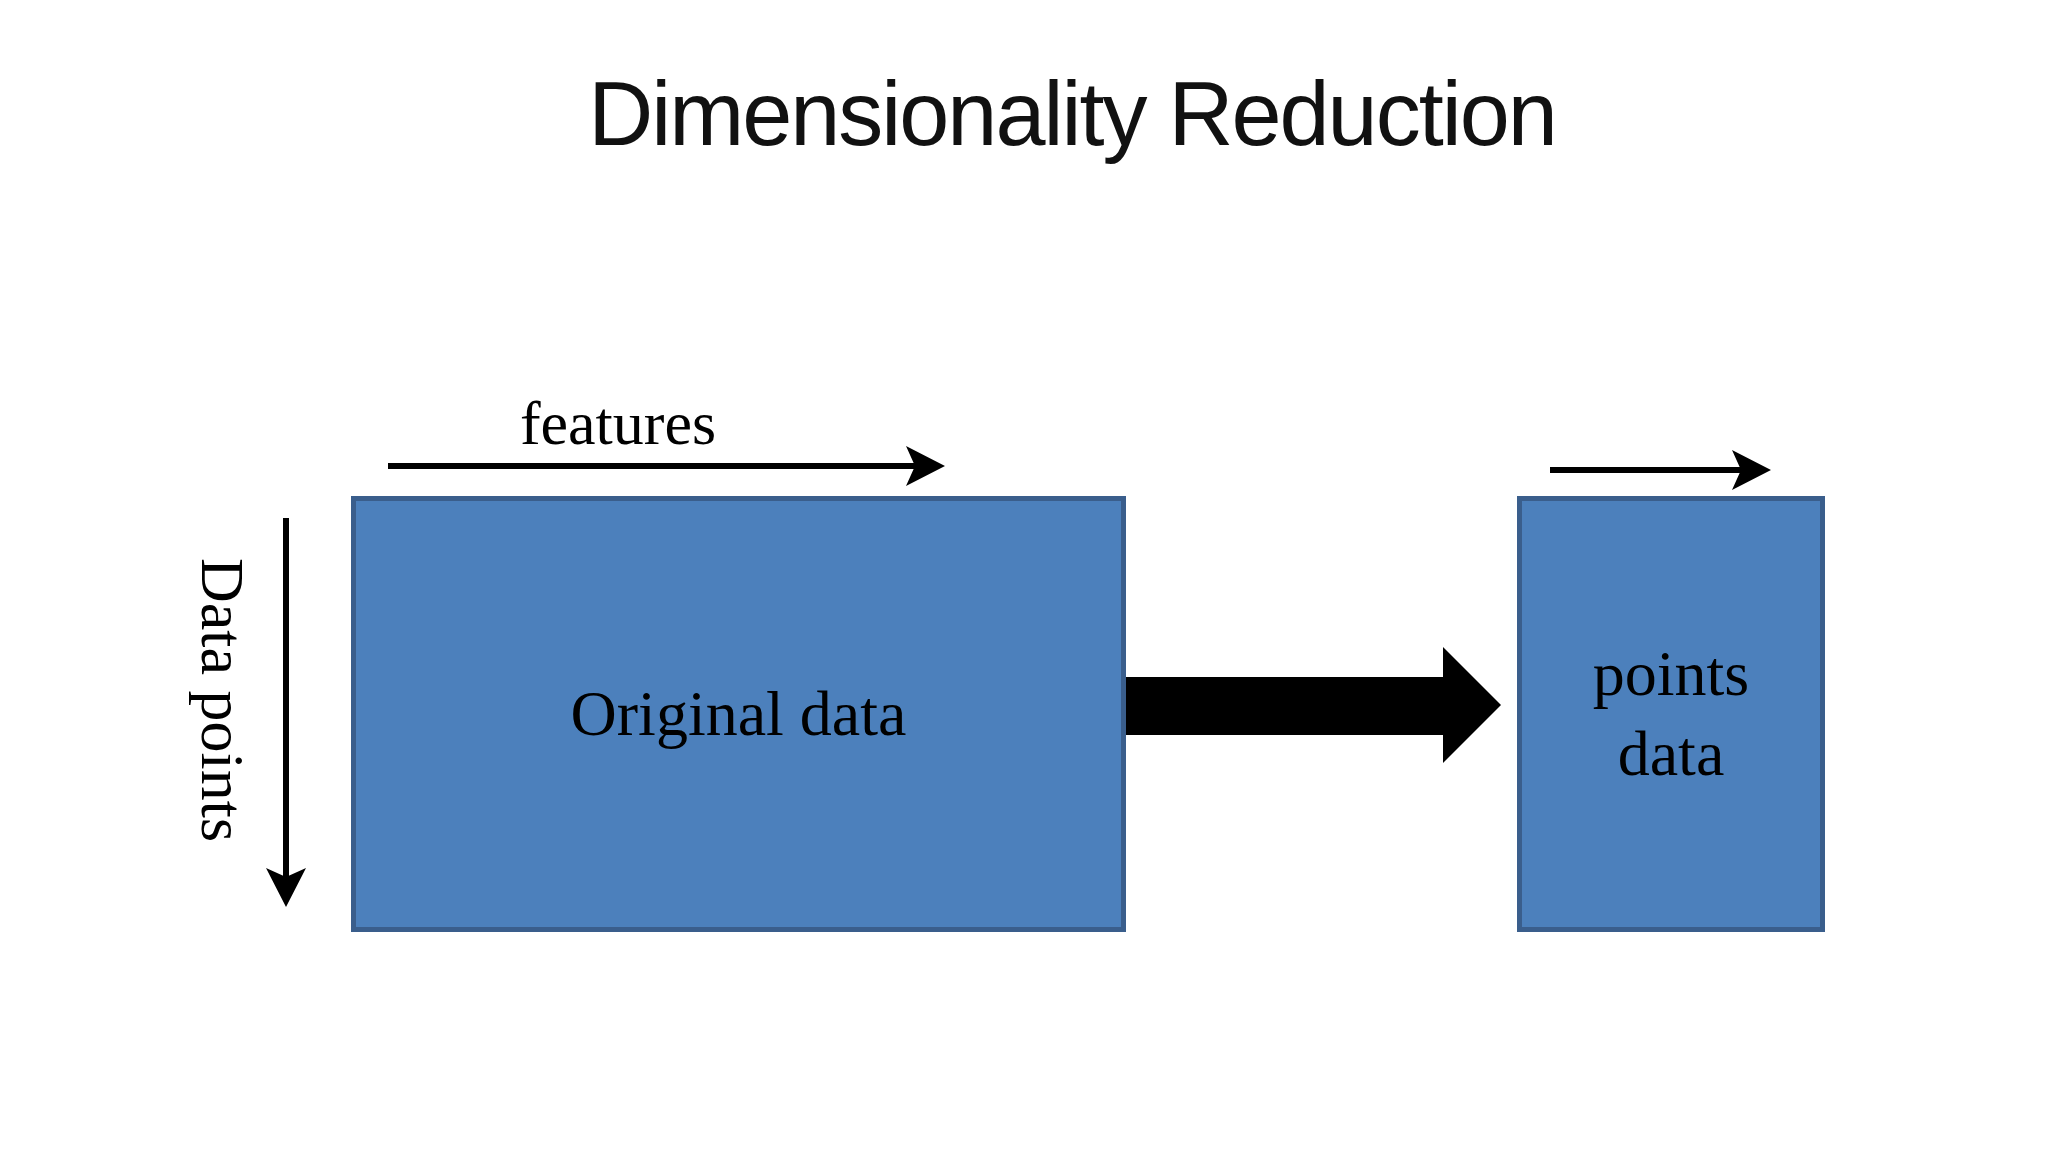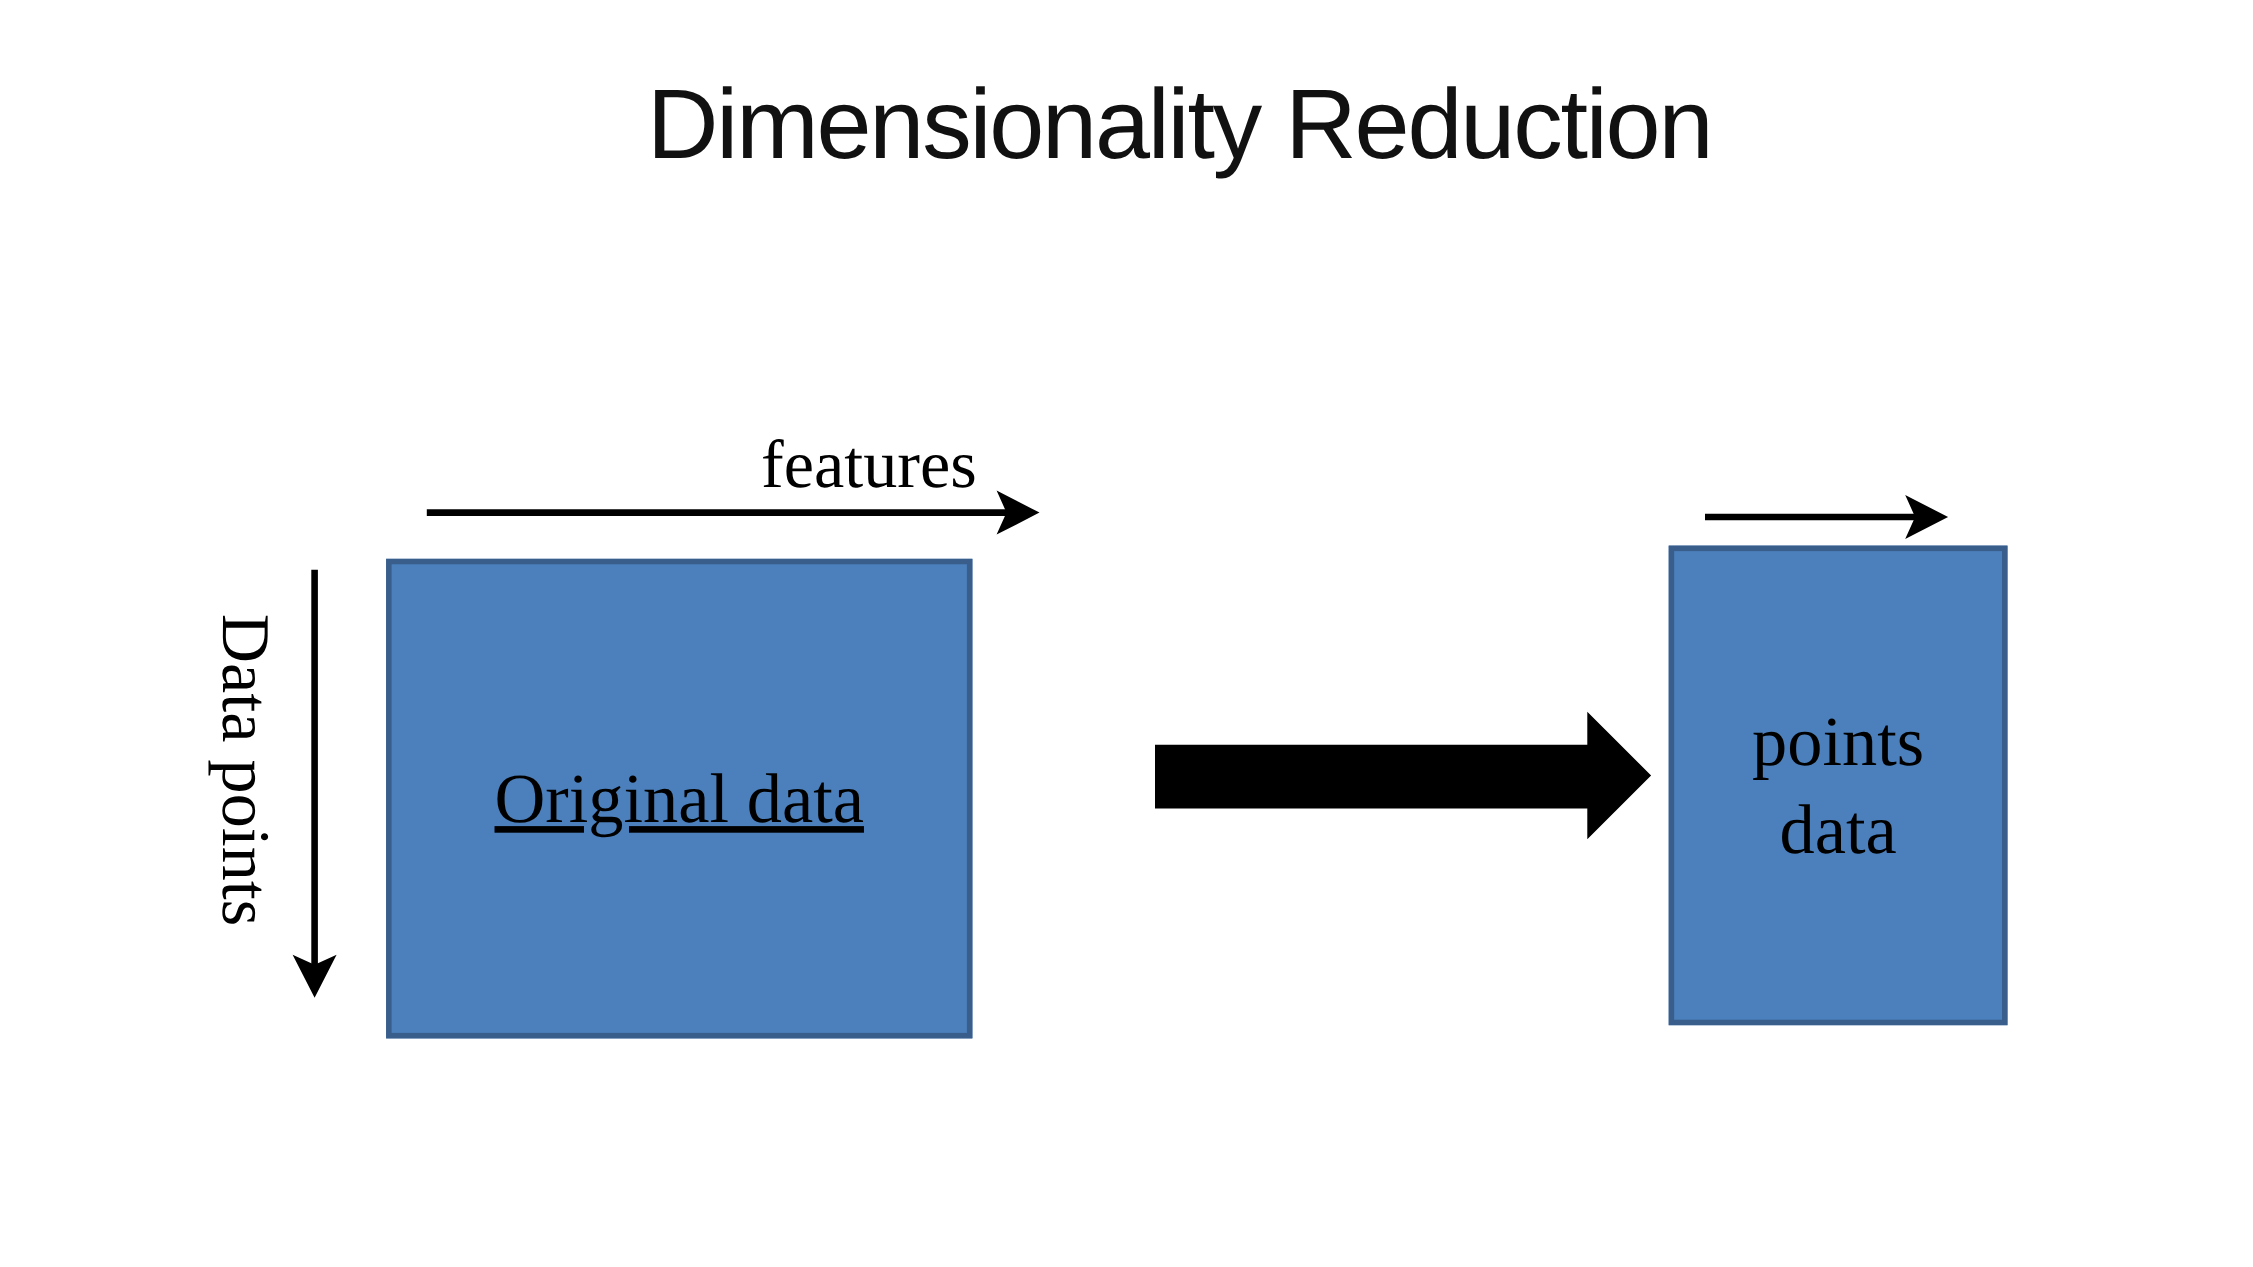--- a/index.html
+++ b/index.html
@@ -32,21 +32,21 @@
     letter-spacing: -2px;
     line-height: 1.25;
     color: #111111;
   }
   .axis-label {
     position: absolute;
     font-family: "Liberation Serif", serif;
     font-size: 62px;
     line-height: 1;
     color: #000;
-    text-align: right;
+    text-align: center;
     white-space: nowrap;
   }
   #features-label   { left: 300px; top: 392px; width: 540px; }
   #new-features-label { left: 1420px; top: 384px; width: 400px; }
   #data-points-label {
     left: 206px;
     top: 558px;
     width: 320px;
     text-align: left;
     transform-origin: 0 0;
@@ -58,21 +58,21 @@
     border: 5px solid #3a5e8c;
     background: #4c80bc;
     display: flex;
     align-items: center;
     justify-content: center;
     text-align: center;
     font-size: 64px;
     line-height: 1.25;
     color: #000;
   }
-  #original-box { left: 303px;  top: 508px; width: 533px; height: 436px; text-decoration: underline; }
+  #original-box { left: 303px;  top: 496px; width: 775px; height: 436px; }
   #reduced-box  { left: 1469px; top: 496px; width: 308px; height: 436px; padding: 0 20px; }
   #reduced-box .box-label { white-space: normal; }
   svg.arrow-layer {
     position: absolute;
     inset: 0;
     width: 2048px;
     height: 1152px;
     pointer-events: none;
   }
 </style>

